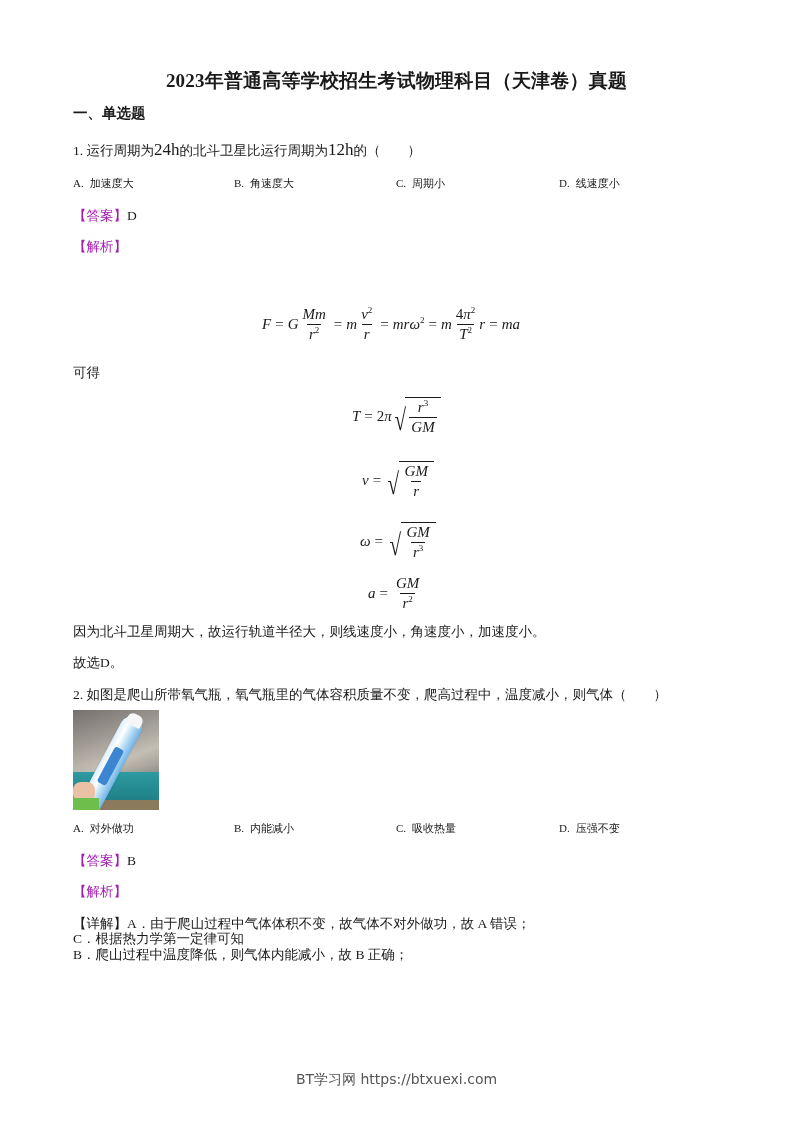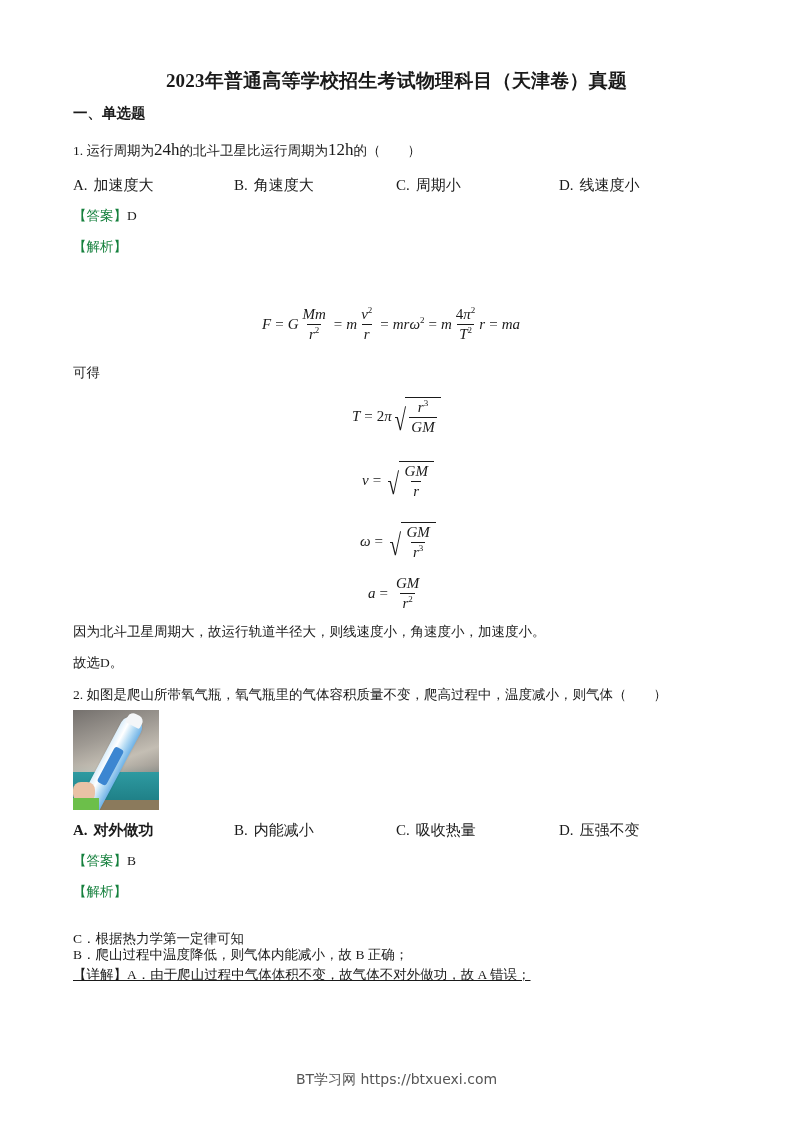--- a/index.html
+++ b/index.html
@@ -19,22 +19,22 @@
   .section {
     position: absolute; left: 73px; top: 104px; font-size: 14.5px; font-weight: bold;
     font-family: "Liberation Serif", "DejaVu Serif", serif;
     text-align: center;
   }
   .line {
     position: absolute; left: 73px; font-size: 13.5px; white-space: nowrap;
     font-family: "Liberation Serif", "DejaVu Serif", serif;
   }
   .big { font-size: 17px; }
-  .tag { color: #15803d; }
-  .opts { position: absolute; left: 73px; width: 640px; height: 20px; font-size: 15px;
+  .tag { color: #a21caf; }
+  .opts { position: absolute; left: 73px; width: 640px; height: 20px; font-size: 11px;
     font-family: "Liberation Serif", "DejaVu Serif", serif; }
   .opt { position: absolute; top: 0; white-space: nowrap; }
   .opt .letter { margin-right: 6px; }
   .formula {
     position: absolute; font-family: "Liberation Serif", "DejaVu Serif", serif;
     font-style: italic; font-size: 15px; color: #1a1a1a; white-space: nowrap;
     display: flex; align-items: center;
   }
   .frac { display: inline-flex; flex-direction: column; align-items: center; vertical-align: middle; margin: 0 2px; }
   .frac .num { padding: 0 2px 1px 2px; line-height: 1.1; }
@@ -191,32 +191,32 @@
     <div class="shore"></div>
     <div class="bottle">
       <div class="cap"></div>
       <div class="stripe"></div>
     </div>
     <div class="hand"></div>
     <div class="green"></div>
   </div>
 
   <div class="opts" style="top:821px;">
-    <div class="opt" style="left:0;font-weight:bold;"><span class="letter">A.</span><span>对外做功</span></div>
+    <div class="opt" style="left:0;"><span class="letter">A.</span><span>对外做功</span></div>
     <div class="opt" style="left:161px;"><span class="letter">B.</span><span>内能减小</span></div>
     <div class="opt" style="left:323px;"><span class="letter">C.</span><span>吸收热量</span></div>
     <div class="opt" style="left:486px;"><span class="letter">D.</span><span>压强不变</span></div>
   </div>
 
   <div class="line" style="top:852px;">
     <span class="tag">【答案】</span><span>B</span>
   </div>
   <div class="line" style="top:883px;">
     <span class="tag">【解析】</span>
   </div>
-  <div class="line" style="top:966px;text-decoration:underline;">
+  <div class="line" style="top:915px;">
     <span>【详解】</span><span>A．由于爬山过程中气体体积不变，故气体不对外做功，故 A 错误；</span>
   </div>
   <div class="line" style="top:946px;">B．爬山过程中温度降低，则气体内能减小，故 B 正确；</div>
   <div class="line" style="top:930px;">C．根据热力学第一定律可知</div>
 
   <div class="footer">BT学习网 https://btxuexi.com</div>
 </div>
 
 </body></html>

